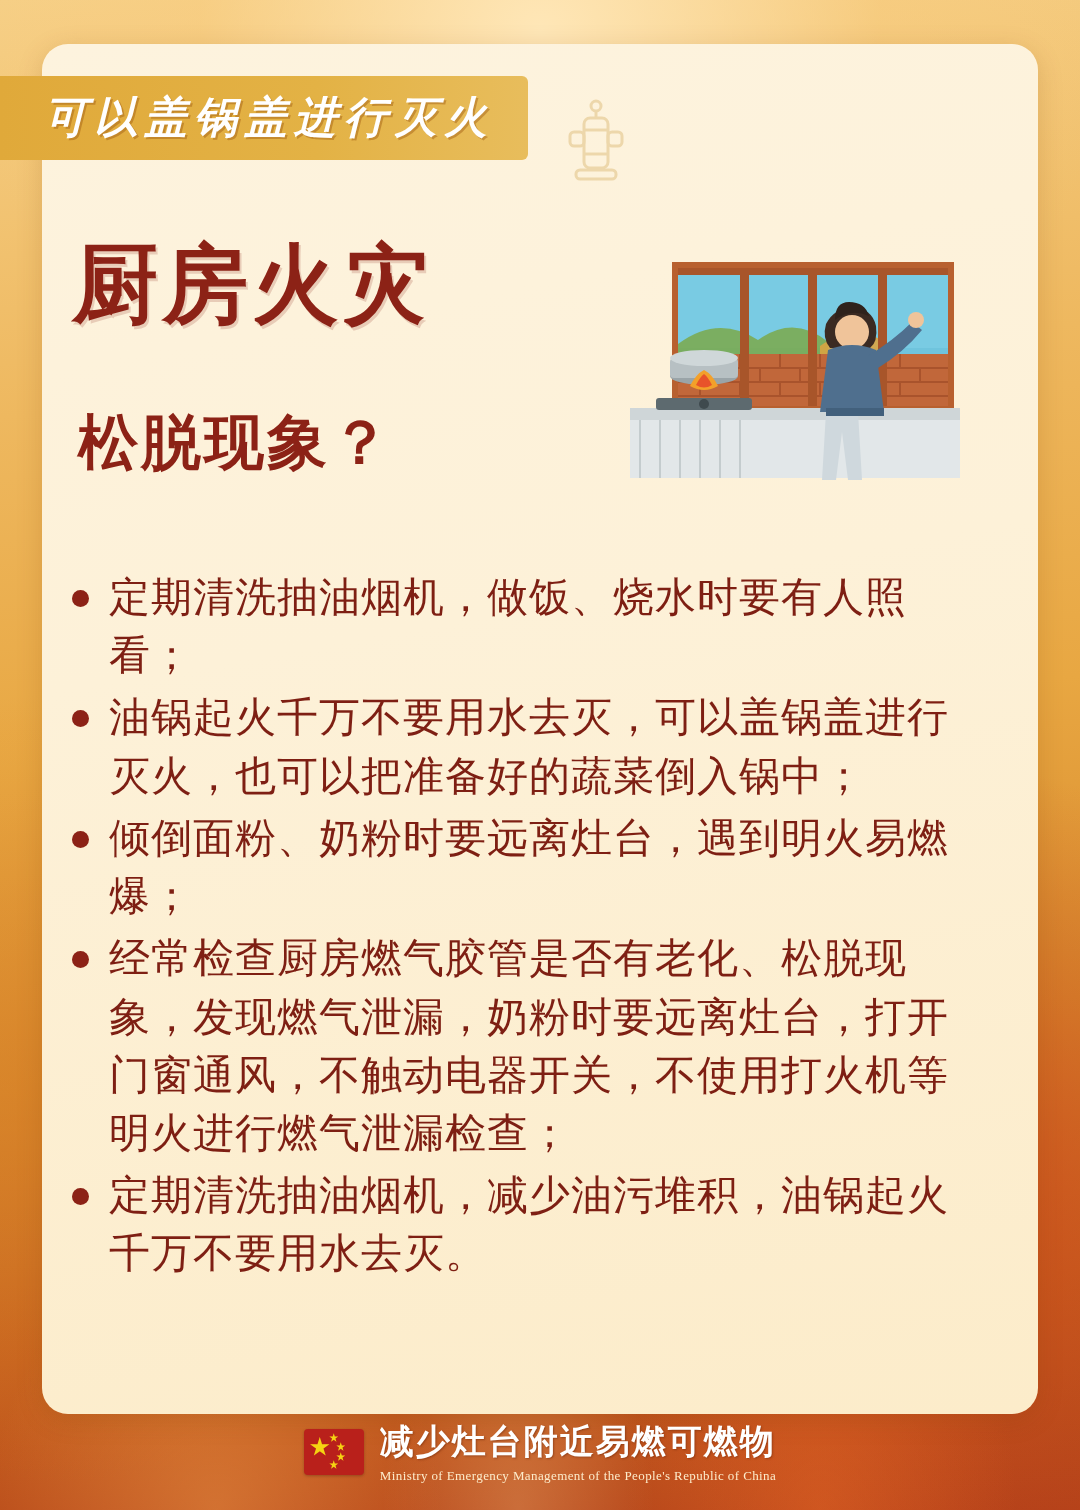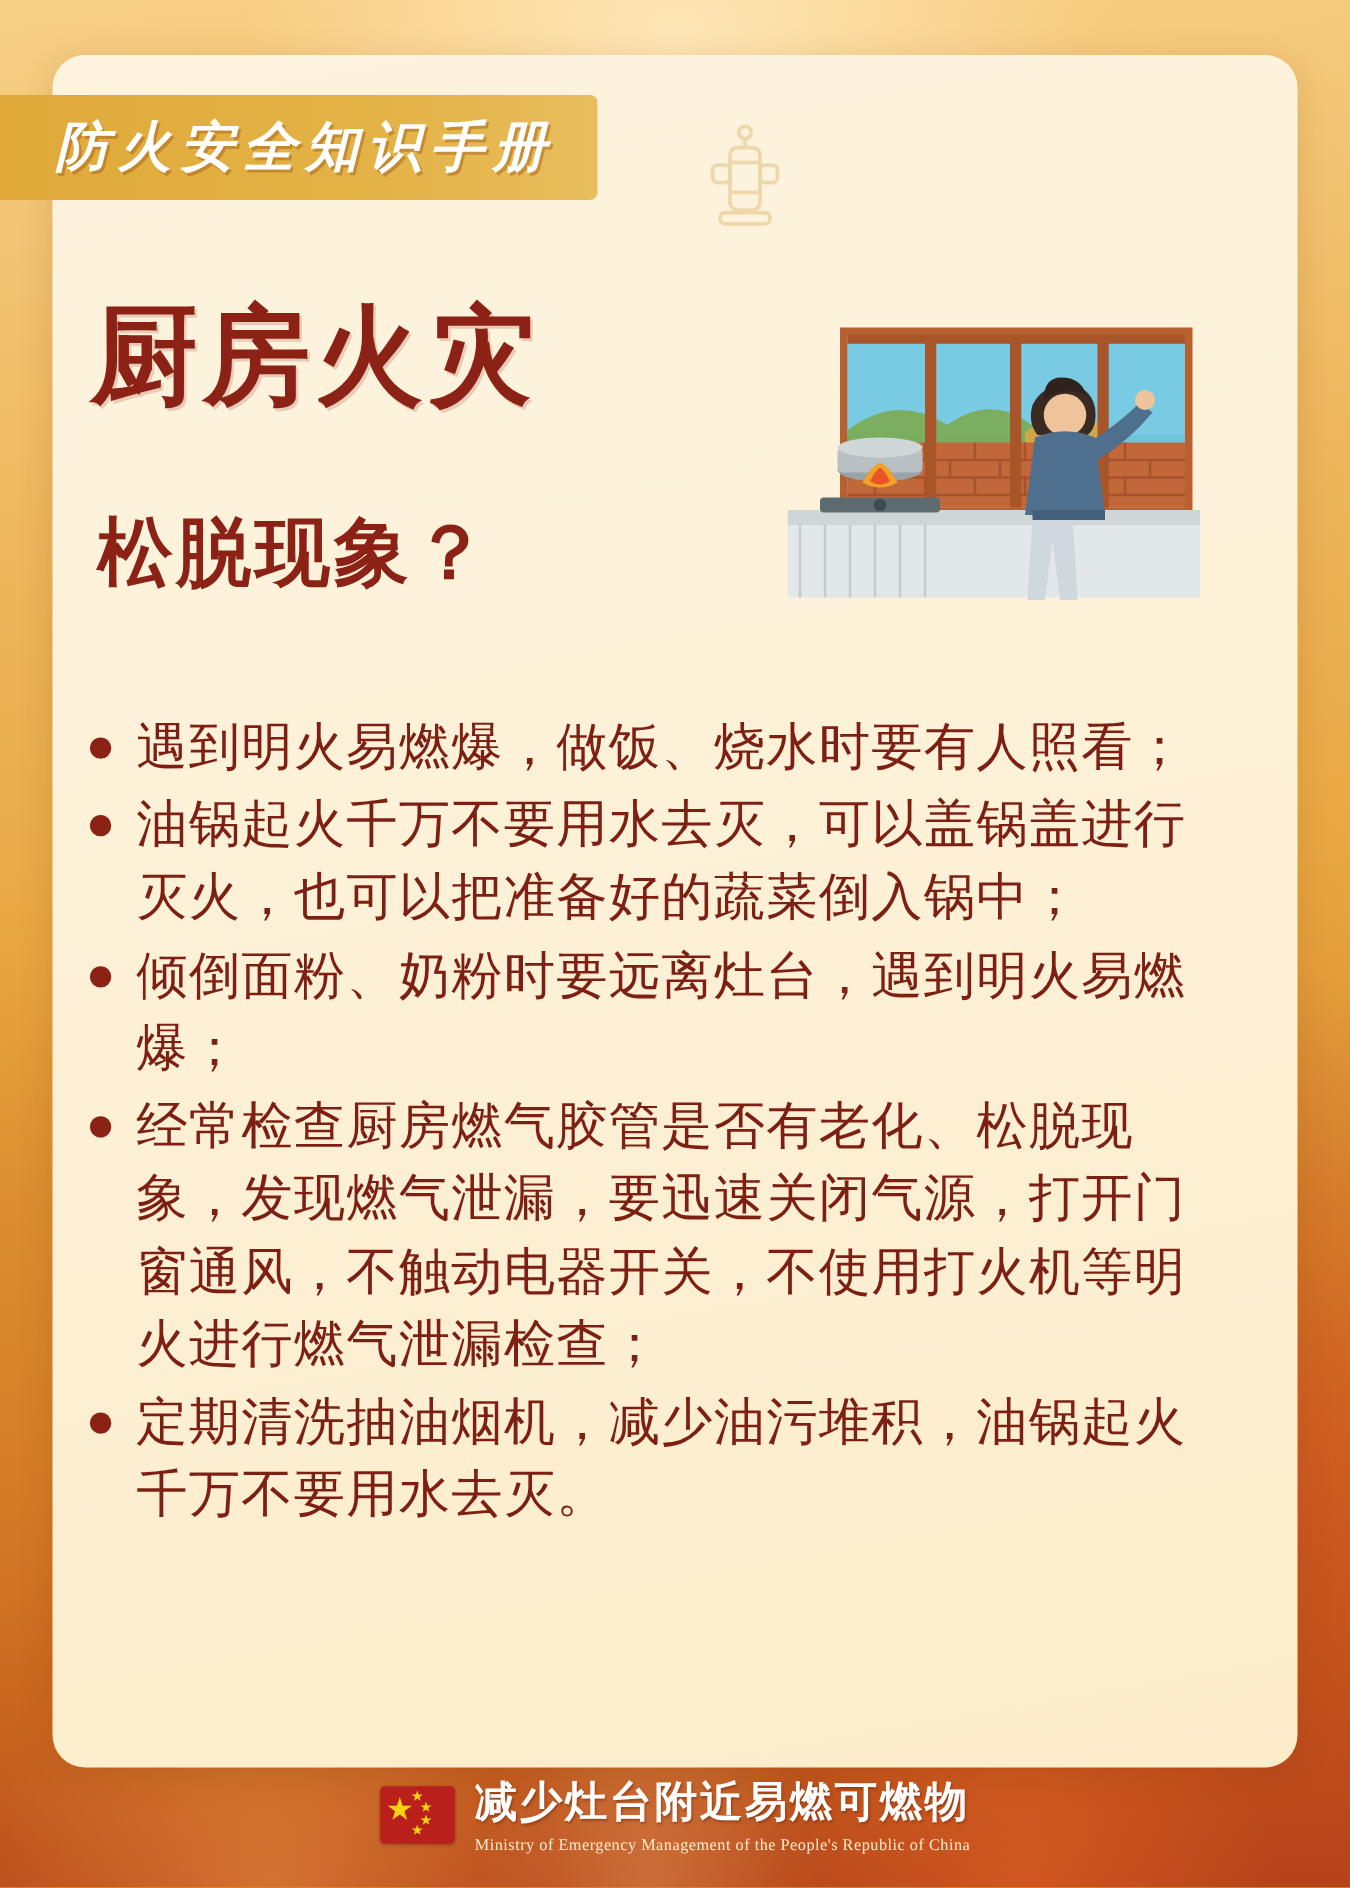--- a/index.html
+++ b/index.html
@@ -198,21 +198,21 @@
   }
 </style>
 </head>
 <body>
 
 <div class="poster">
 
   <div class="card"></div>
 
   <div class="ribbon">
-    <div class="ribbon-title">防火安全知识手册</div>
+    <div class="ribbon-title">可以盖锅盖进行灭火</div>
   </div>
 
   <svg class="hydrant" viewBox="0 0 80 96">
     <g fill="none" stroke="#c99a3c" stroke-width="3">
       <rect x="28" y="22" width="24" height="50" rx="6"></rect>
       <path d="M40 22 L40 14"></path>
       <circle cx="40" cy="10" r="5"></circle>
       <rect x="14" y="36" width="14" height="14" rx="4"></rect>
       <rect x="52" y="36" width="14" height="14" rx="4"></rect>
       <rect x="20" y="74" width="40" height="9" rx="4"></rect>
@@ -273,33 +273,33 @@
     <path d="M238 98 q26 -16 44 -34 l10 8 q-18 22 -44 38 z" fill="#4f6f8e"></path>
     <circle cx="286" cy="62" r="8" fill="#f0c49a"></circle>
 
     <path d="M196 154 q16 6 32 0 l4 68 l-14 0 l-6 -48 l-6 48 l-14 0 z" fill="#cfd8dd"></path>
     <rect x="196" y="150" width="58" height="8" fill="#42607c"></rect>
   </svg>
 
   <div class="list">
     <div class="item">
       <span class="dot"></span>
-      <span class="item-text">遇到明火易燃爆，做饭、烧水时要有人照看；</span>
+      <span class="item-text">定期清洗抽油烟机，做饭、烧水时要有人照看；</span>
     </div>
     <div class="item">
       <span class="dot"></span>
       <span class="item-text">油锅起火千万不要用水去灭，可以盖锅盖进行灭火，也可以把准备好的蔬菜倒入锅中；</span>
     </div>
     <div class="item">
       <span class="dot"></span>
       <span class="item-text">倾倒面粉、奶粉时要远离灶台，遇到明火易燃爆；</span>
     </div>
     <div class="item">
       <span class="dot"></span>
-      <span class="item-text">经常检查厨房燃气胶管是否有老化、松脱现象，发现燃气泄漏，要迅速关闭气源，打开门窗通风，不触动电器开关，不使用打火机等明火进行燃气泄漏检查；</span>
+      <span class="item-text">经常检查厨房燃气胶管是否有老化、松脱现象，发现燃气泄漏，奶粉时要远离灶台，打开门窗通风，不触动电器开关，不使用打火机等明火进行燃气泄漏检查；</span>
     </div>
     <div class="item">
       <span class="dot"></span>
       <span class="item-text">定期清洗抽油烟机，减少油污堆积，油锅起火千万不要用水去灭。</span>
     </div>
   </div>
 
   <div class="footer">
     <div class="emblem">
       <span class="s s1">★</span>

